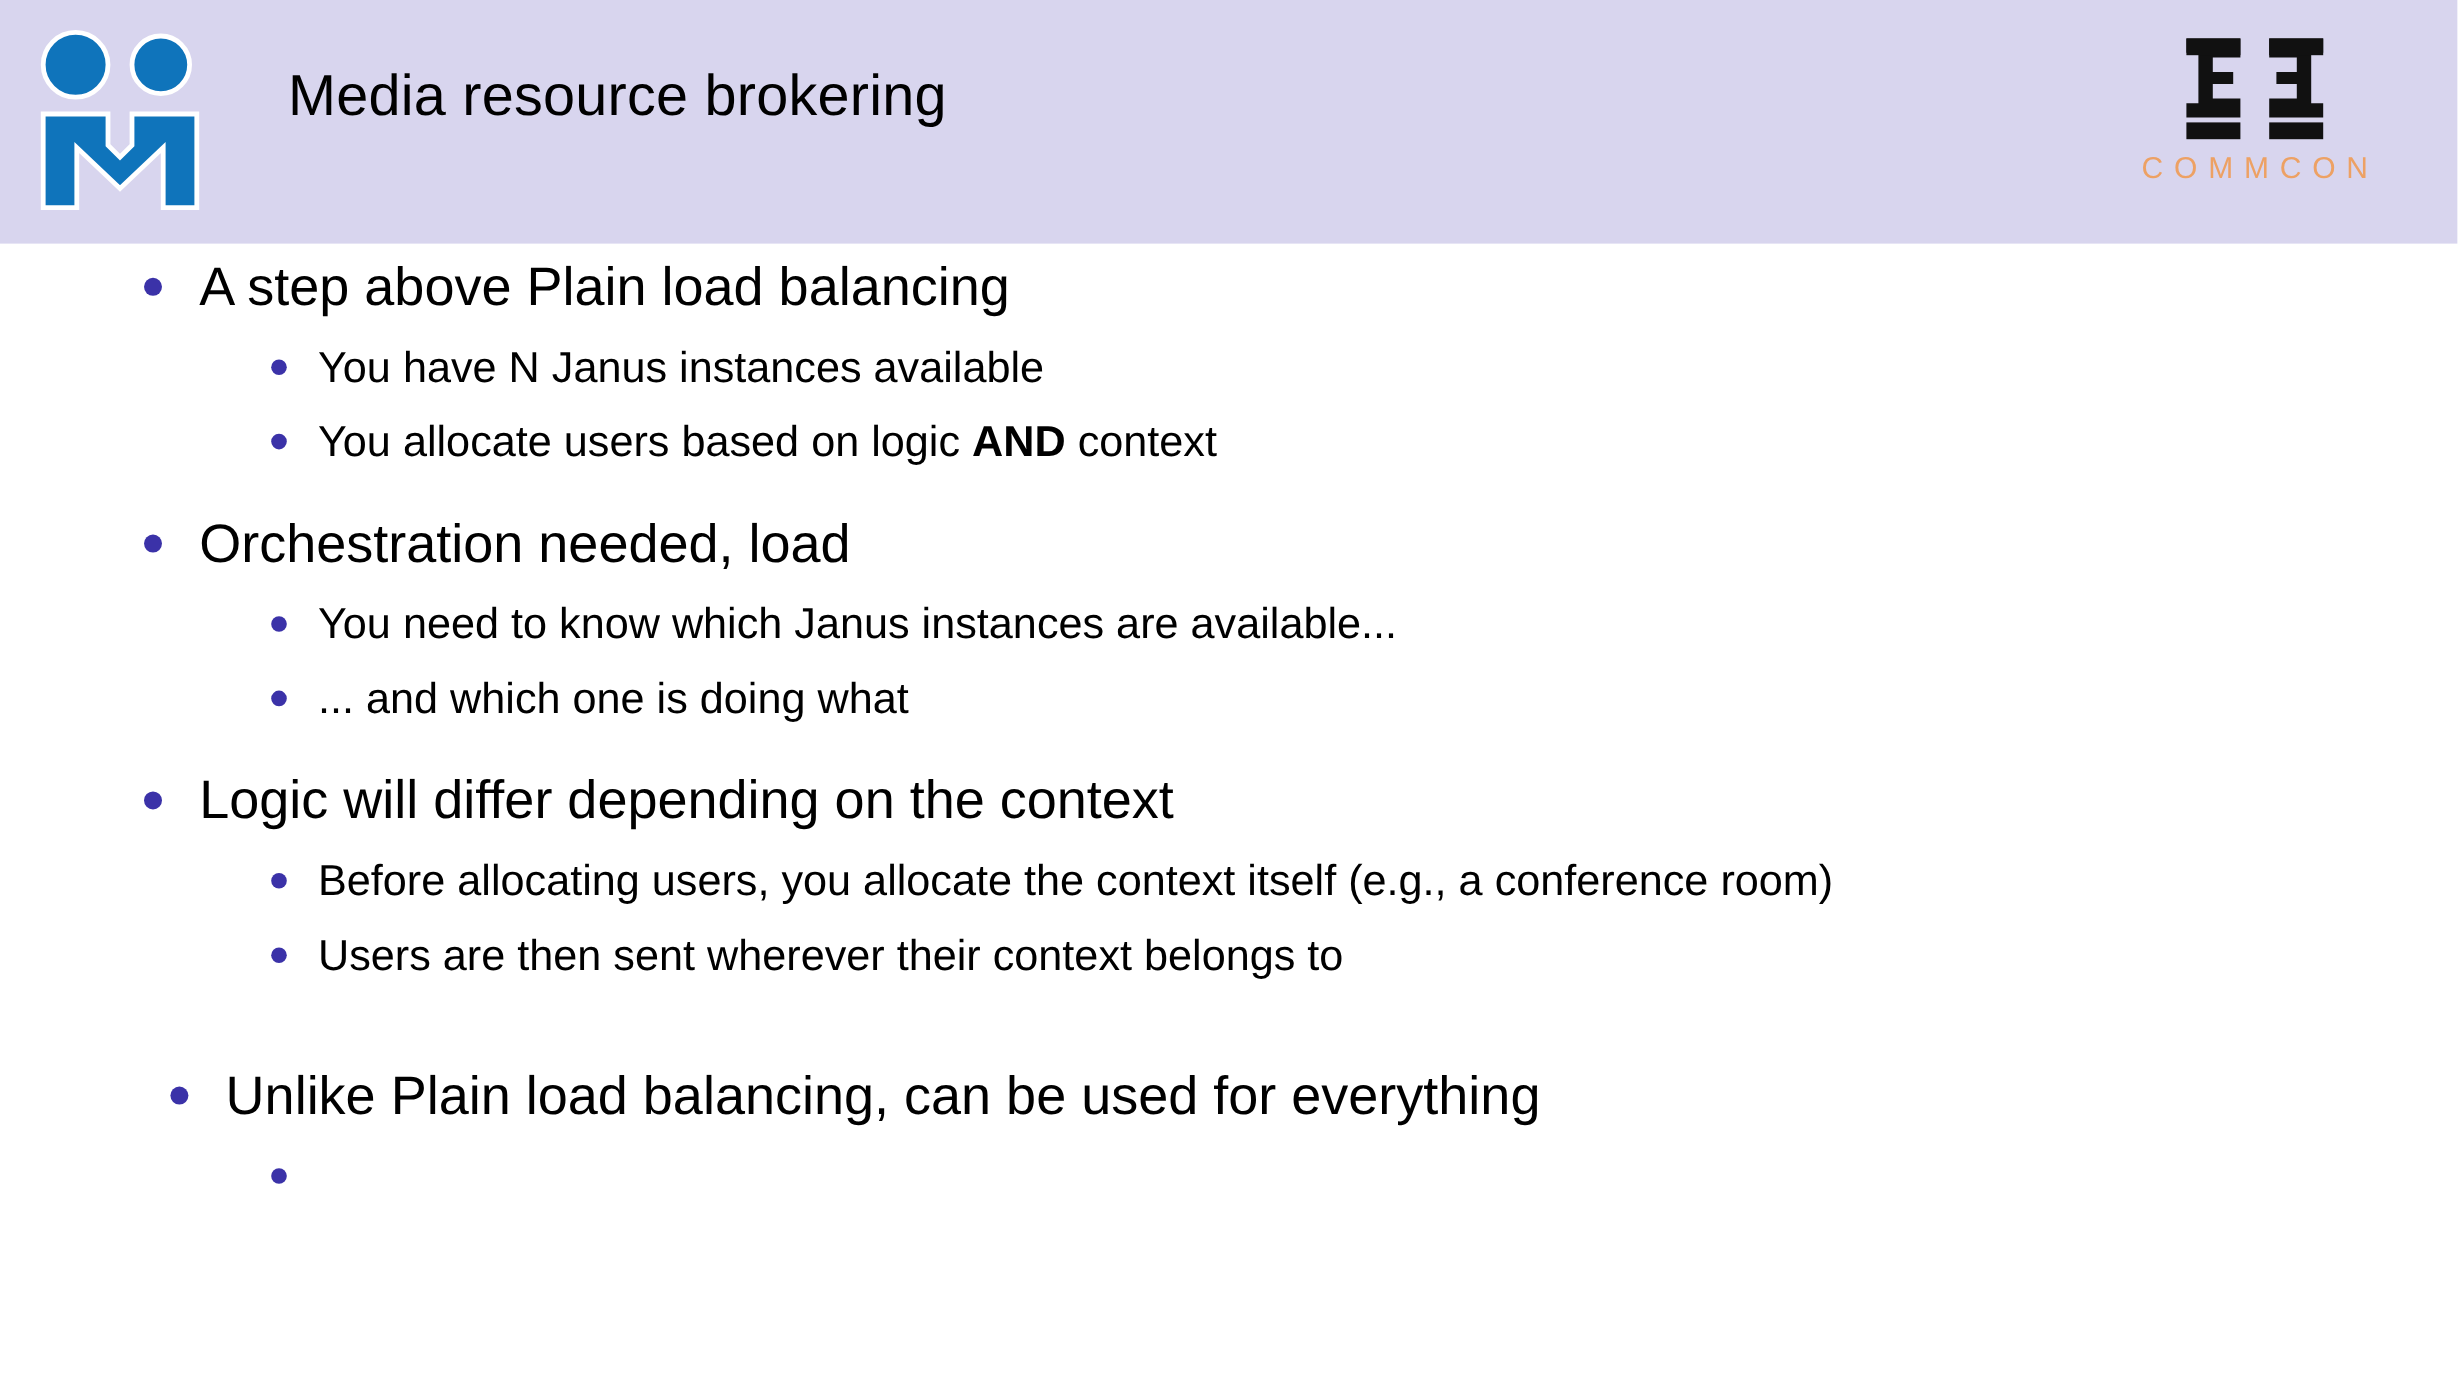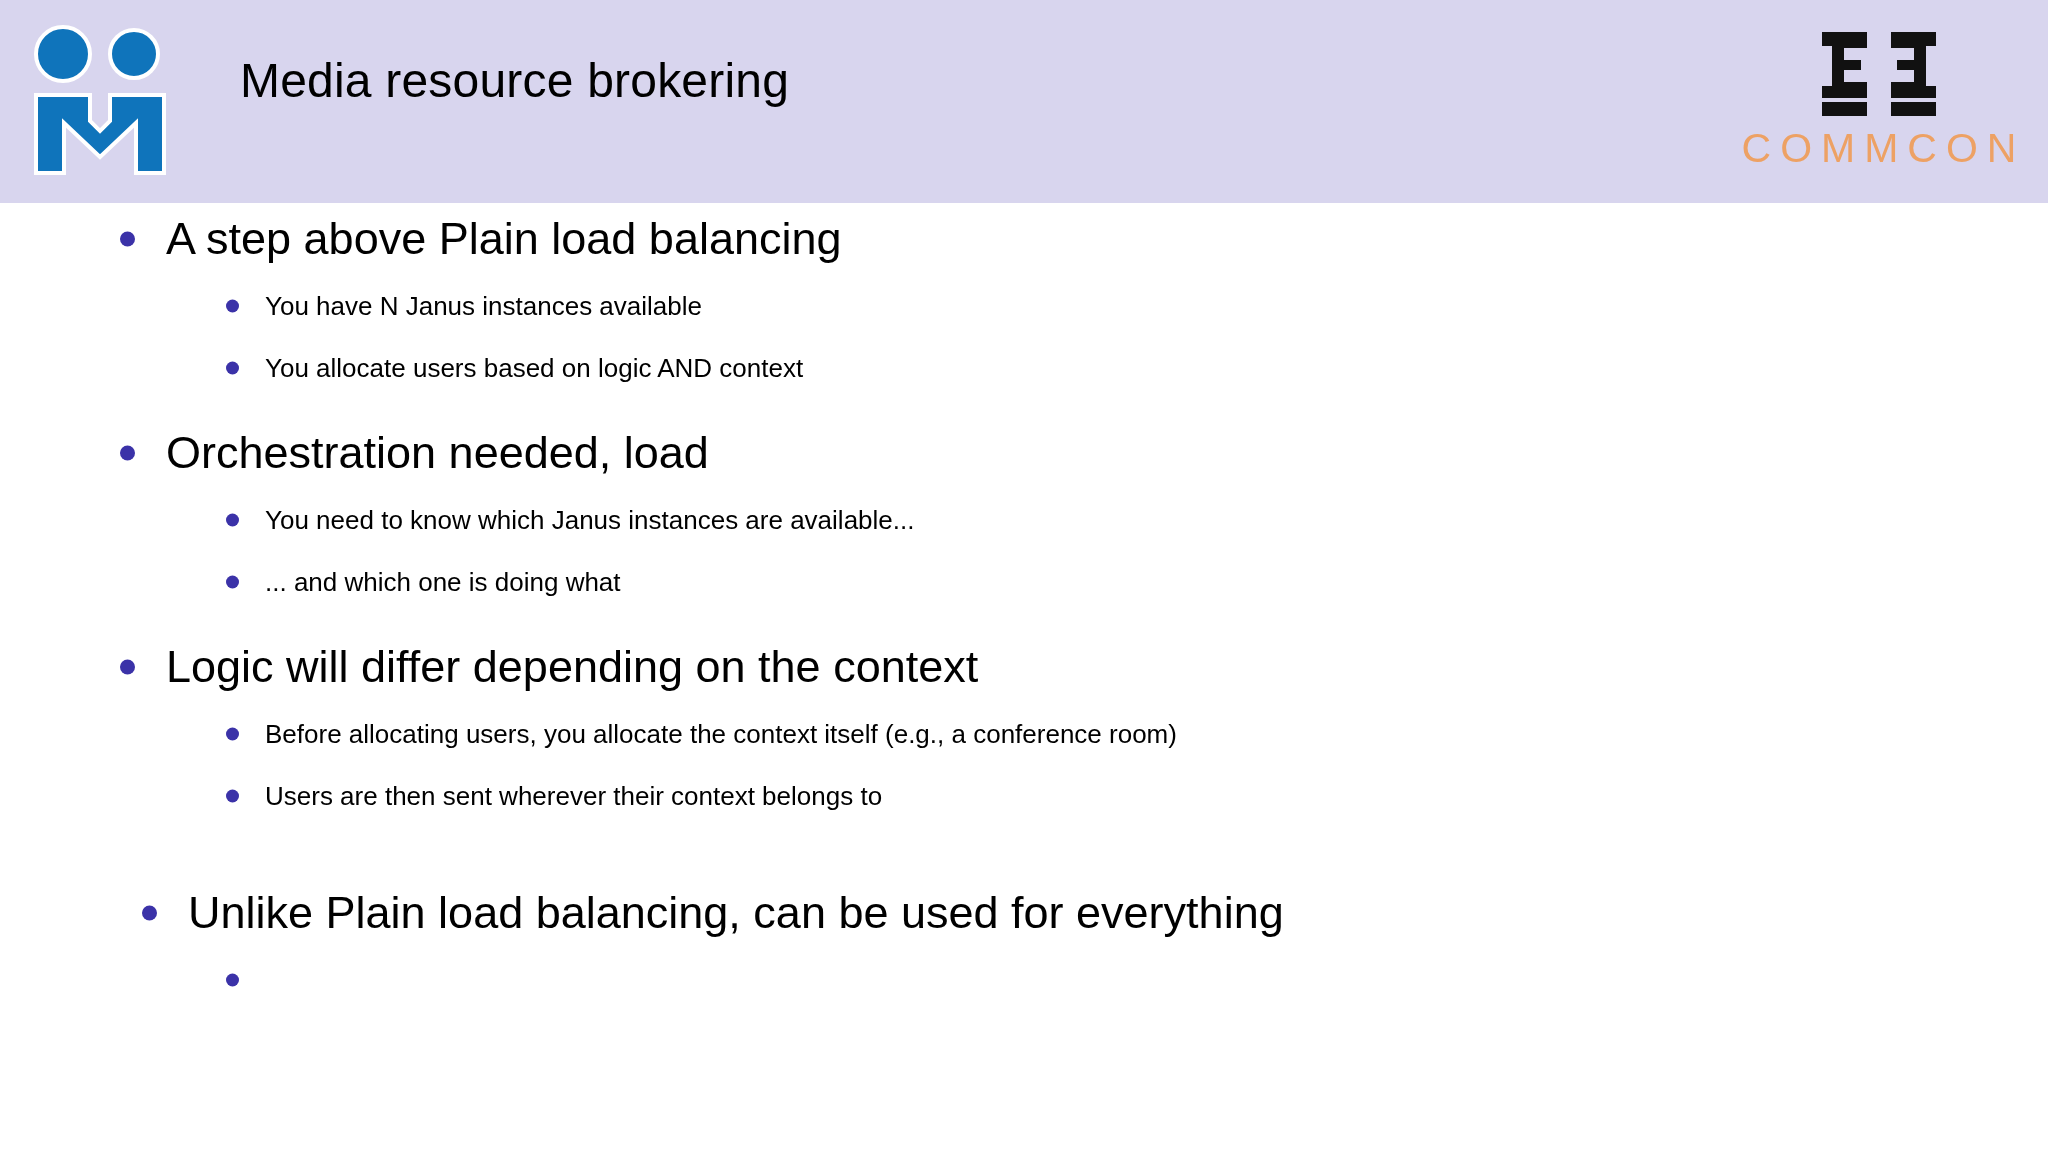--- a/index.html
+++ b/index.html
@@ -66,21 +66,21 @@
     align-items: center;
     justify-content: flex-start;
   }
   .commcon-mark {
     width: 126px;
     height: 104px;
     display: block;
   }
   .commcon-word {
     margin-top: 2px;
-    font-size: 41px;
+    font-size: 25px;
     letter-spacing: 9px;
     color: #eda164;
     font-weight: 400;
     text-indent: 9px;
     line-height: 1;
   }
 
   
   .body-area {
     position: absolute;
@@ -112,38 +112,38 @@
     width: 15px;
     height: 15px;
     border-radius: 50%;
     background: #3b32a8;
   }
 
   
   .l2 {
     position: relative;
     padding-left: 265px;
-    font-size: 26px;
+    font-size: 36px;
     line-height: 1.0;
     color: #000000;
     white-space: nowrap;
   }
   .l2 .bullet {
     position: absolute;
     left: 226px;
     top: 50%;
     transform: translateY(-50%);
     width: 13px;
     height: 13px;
     border-radius: 50%;
     background: #3b32a8;
   }
 
   .strong {
-    font-weight: normal;
+    font-weight: bold;
   }
 </style>
 </head>
 <body>
 
 <div class="slide">
 
   <div class="header">
 
     <span class="logo-meetecho">

